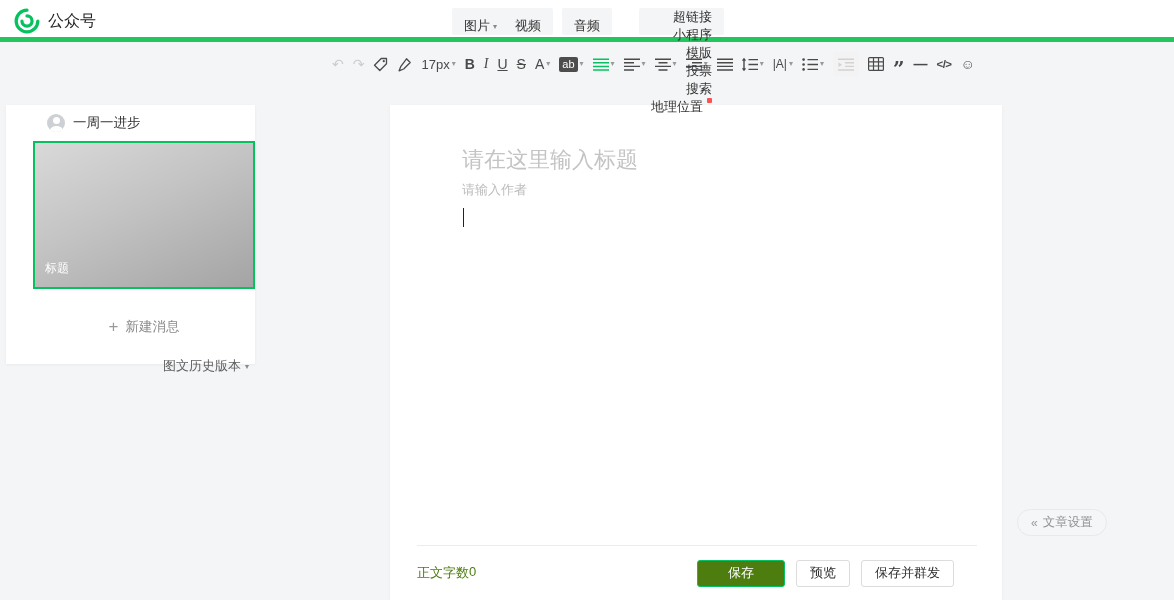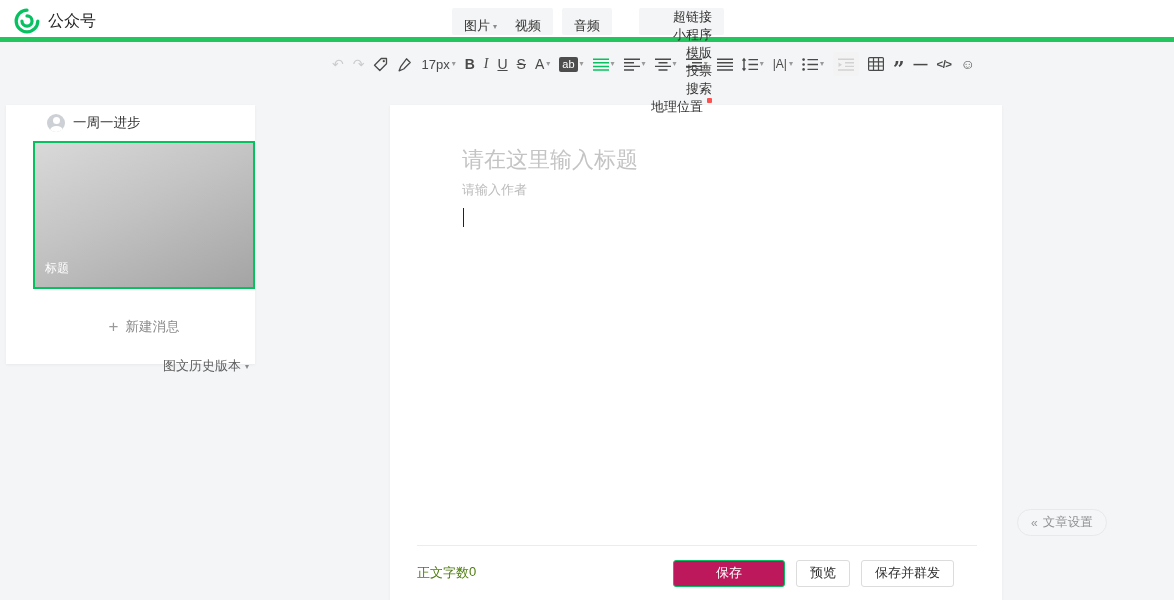--- a/index.html
+++ b/index.html
@@ -55,21 +55,21 @@
   .editor { position:absolute; left:390px; top:105px; width:612px; height:495px; background:#fff; box-shadow:0 1px 3px rgba(0,0,0,0.05); }
   .title-ph { position:absolute; left:72px; top:40px; font-size:22px; color:#c4c4c4; cursor:text; }
   .author-ph { position:absolute; left:72px; top:76px; font-size:13px; color:#bdbdbd; cursor:text; }
   .cursor { position:absolute; left:73px; top:103px; width:1px; height:19px; background:#222; animation:blink 1s steps(1) infinite; }
   @keyframes blink { 50% { opacity:0; } }
   .divider { position:absolute; left:27px; right:25px; top:440px; height:1px; background:#ececec; }
   .footer { position:absolute; left:27px; right:22px; top:441px; bottom:0; display:flex; align-items:center; }
   .wc { font-size:13px; color:#4d7c0f; display:flex; gap:0; }
   .btns { margin-left:auto; margin-right:26px; display:flex; gap:11px; }
   .btn { height:27px; padding:0 13px; font-size:13px; border-radius:3px; display:flex; align-items:center; cursor:pointer; border:1px solid #dcdcdc; background:#fff; color:#2f2f2f; }
-  .btn.primary { background:#be185d; border-color:#07c160; color:#fff; padding:0 42px; }
+  .btn.primary { background:#4d7c0f; border-color:#07c160; color:#fff; padding:0 30px; }
   
   .settings-pill { position:absolute; left:1017px; top:509px; height:27px; padding:0 13px; background:#f5f6f7; border:1px solid #e8e9ea; border-radius:14px; display:flex; align-items:center; gap:5px; color:#8f9194; font-size:12.5px; cursor:pointer; }
   .pill-chevrons { font-size:12px; color:#9a9a9a; }
 </style>
 </head>
 <body>
 
 <div class="header">
   <div class="brand">
     <span style="display:inline-flex;">

